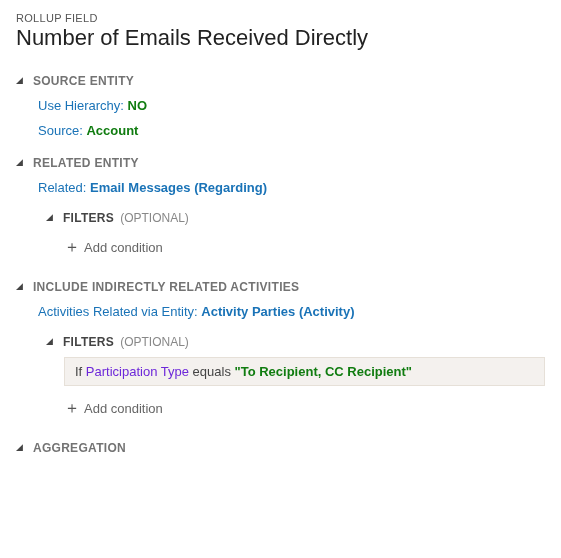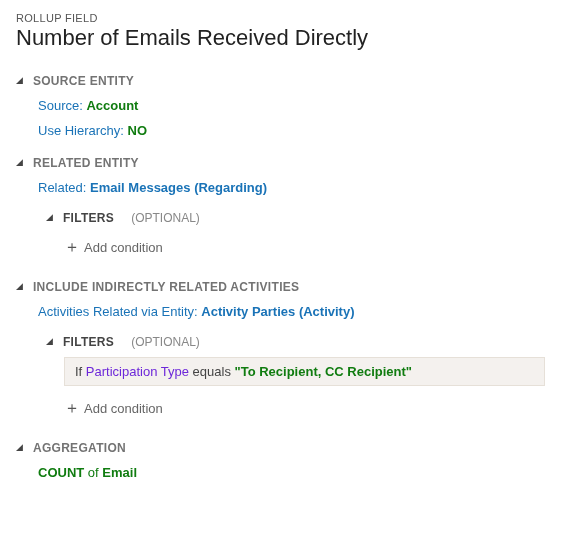--- a/index.html
+++ b/index.html
@@ -65,21 +65,21 @@
   .filters-title {
     font-weight:600;
     font-size:12px;
     color:#444;
     letter-spacing:0.3px;
   }
   .optional {
     font-weight:400;
     color:#888;
     font-size:12px;
-    margin-left:17px;
+    margin-left:6px;
   }
   .filter-box {
     margin-left:18px;
     background:#f4f1ee;
     border:1px solid #e6e0d8;
     padding:6px 10px;
     font-size:13px;
     color:#444;
     margin-bottom:8px;
   }
@@ -109,26 +109,26 @@
 
 <div class="header-label">ROLLUP FIELD</div>
 <div class="page-title">Number of Emails Received Directly</div>
 
 <div class="section">
   <div class="section-header">
     <span class="twisty">◢</span>
     <span class="section-title">SOURCE ENTITY</span>
   </div>
   <div class="row">
+    <span class="label">Use Hierarchy:</span>
+    <span class="value">NO</span>
+  </div>
+  <div class="row">
     <span class="label">Source:</span>
     <span class="value">Account</span>
-  </div>
-  <div class="row">
-    <span class="label">Use Hierarchy:</span>
-    <span class="value">NO</span>
   </div>
 </div>
 
 <div class="section">
   <div class="section-header">
     <span class="twisty">◢</span>
     <span class="section-title">RELATED ENTITY</span>
   </div>
   <div class="row">
     <span class="label">Related:</span>
@@ -177,18 +177,13 @@
       <span>Add condition</span>
     </div>
   </div>
 </div>
 
 <div class="section">
   <div class="section-header">
     <span class="twisty">◢</span>
     <span class="section-title">AGGREGATION</span>
   </div>
-  <div class="row agg">
-    <span class="value">COUNT</span>
-    <span class="of">of</span>
-    <span class="value">Email</span>
-  </div>
 </div>
 
 </body></html>

